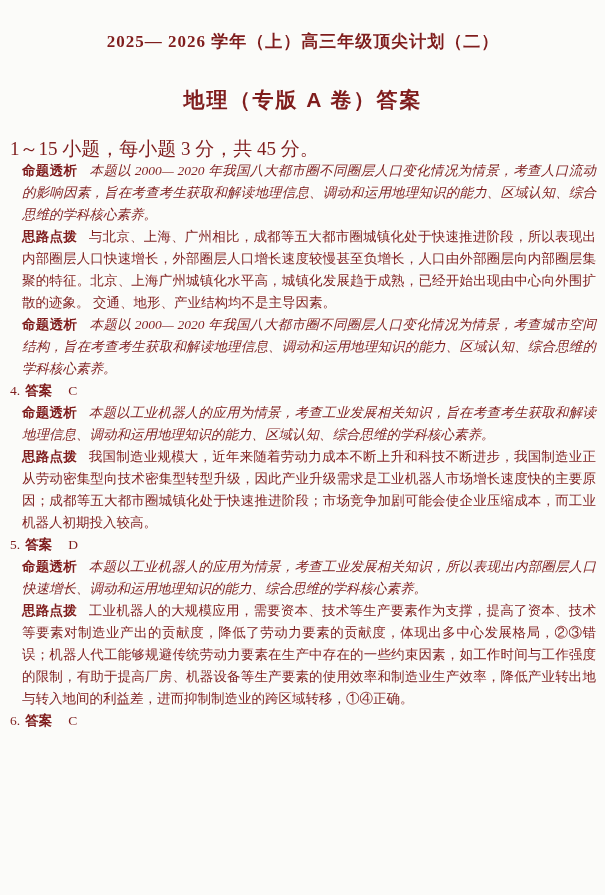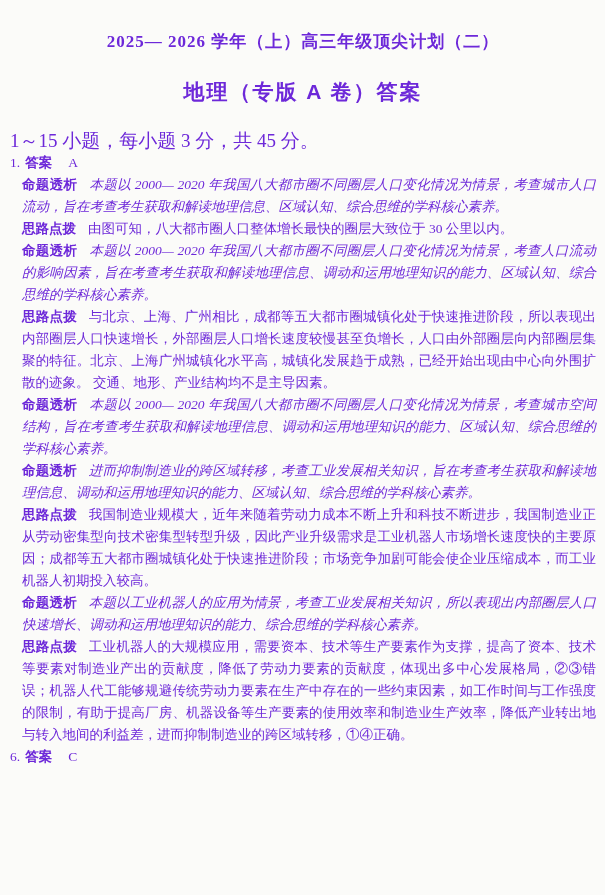--- a/index.html
+++ b/index.html
@@ -9,37 +9,37 @@
     height: 895px;
     background: #fbfbf9;
     overflow: hidden;
   }
   .page {
     box-sizing: border-box;
     width: 605px;
     height: 895px;
     padding: 30px 9px 0 10px;
     font-family: "Liberation Serif", "DejaVu Serif", serif;
-    color: #6d28d9;
+    color: #7f1d1d;
     display: flex;
     flex-direction: column;
   }
   .title-line1 {
     font-size: 17px;
     font-weight: bold;
     text-align: center;
     margin: 0 0 25px 0;
     letter-spacing: 1px;
     font-family: "Liberation Serif", "DejaVu Serif", serif;
   }
   .title-line2 {
     font-size: 21px;
     font-weight: bold;
     text-align: center;
-    margin: 0 0 24px 0;
+    margin: 8px 0 24px 0;
     letter-spacing: 2px;
     font-family: "Liberation Sans", "DejaVu Sans", sans-serif;
   }
   .intro {
     font-size: 19px;
     line-height: 22px;
     margin: 0;
   }
   .question {
     padding-left: 12px;
@@ -81,43 +81,42 @@
 </head>
 <body>
 
 <div class="page">
 
   <h1 class="title-line1">2025— 2026 学年（上）高三年级顶尖计划（二）</h1>
   <h2 class="title-line2">地理（专版 A 卷）答案</h2>
 
   <p class="intro">1～15 小题，每小题 3 分，共 45 分。</p>
 
-  <div class="question">
-    <div class="answer-line">
-      <span class="q-num">1.</span><span class="q-label">答案</span><span class="q-ans">A</span>
-    </div>
-    <p><span class="p-label">命题透析</span><span class="analysis-text">本题以 2000— 2020 年我国八大都市圈不同圈层人口变化情况为情景，考查城市人口流动，旨在考查考生获取和解读地理信息、区域认知、综合思维的学科核心素养。</span></p>
-    <p><span class="p-label">思路点拨</span><span class="hint-text">由图可知，八大都市圈人口整体增长最快的圈层大致位于 30 公里以内。</span></p>
-  </div>
 
   <div class="question">
     <p><span class="p-label">命题透析</span><span class="analysis-text">本题以 2000— 2020 年我国八大都市圈不同圈层人口变化情况为情景，考查人口流动的影响因素，旨在考查考生获取和解读地理信息、调动和运用地理知识的能力、区域认知、综合思维的学科核心素养。</span></p>
     <p><span class="p-label">思路点拨</span><span class="hint-text">与北京、上海、广州相比，成都等五大都市圈城镇化处于快速推进阶段，所以表现出内部圈层人口快速增长，外部圈层人口增长速度较慢甚至负增长，人口由外部圈层向内部圈层集聚的特征。北京、上海广州城镇化水平高，城镇化发展趋于成熟，已经开始出现由中心向外围扩散的迹象。 交通、地形、产业结构均不是主导因素。</span></p>
   </div>
 
   <div class="question">
     <p><span class="p-label">命题透析</span><span class="analysis-text">本题以 2000— 2020 年我国八大都市圈不同圈层人口变化情况为情景，考查城市空间结构，旨在考查考生获取和解读地理信息、调动和运用地理知识的能力、区域认知、综合思维的学科核心素养。</span></p>
   </div>
 
   <div class="question">
-    <p><span class="p-label">命题透析</span><span class="analysis-text">进而抑制制造业的跨区域转移，考查工业发展相关知识，旨在考查考生获取和解读地理信息、调动和运用地理知识的能力、区域认知、综合思维的学科核心素养。</span></p>
+    <div class="answer-line">
+      <span class="q-num">4.</span><span class="q-label">答案</span><span class="q-ans">C</span>
+    </div>
+    <p><span class="p-label">命题透析</span><span class="analysis-text">本题以工业机器人的应用为情景，考查工业发展相关知识，旨在考查考生获取和解读地理信息、调动和运用地理知识的能力、区域认知、综合思维的学科核心素养。</span></p>
     <p><span class="p-label">思路点拨</span><span class="hint-text">我国制造业规模大，近年来随着劳动力成本不断上升和科技不断进步，我国制造业正从劳动密集型向技术密集型转型升级，因此产业升级需求是工业机器人市场增长速度快的主要原因；成都等五大都市圈城镇化处于快速推进阶段；市场竞争加剧可能会使企业压缩成本，而工业机器人初期投入较高。</span></p>
   </div>
 
   <div class="question">
+    <div class="answer-line">
+      <span class="q-num">5.</span><span class="q-label">答案</span><span class="q-ans">D</span>
+    </div>
     <p><span class="p-label">命题透析</span><span class="analysis-text">本题以工业机器人的应用为情景，考查工业发展相关知识，所以表现出内部圈层人口快速增长、调动和运用地理知识的能力、综合思维的学科核心素养。</span></p>
     <p><span class="p-label">思路点拨</span><span class="hint-text">工业机器人的大规模应用，需要资本、技术等生产要素作为支撑，提高了资本、技术等要素对制造业产出的贡献度，降低了劳动力要素的贡献度，体现出多中心发展格局，②③错误；机器人代工能够规避传统劳动力要素在生产中存在的一些约束因素，如工作时间与工作强度的限制，有助于提高厂房、机器设备等生产要素的使用效率和制造业生产效率，降低产业转出地与转入地间的利益差，进而抑制制造业的跨区域转移，①④正确。</span></p>
   </div>
 
   <div class="question">
     <div class="answer-line">
       <span class="q-num">6.</span><span class="q-label">答案</span><span class="q-ans">C</span>
     </div>
 
   </div>

